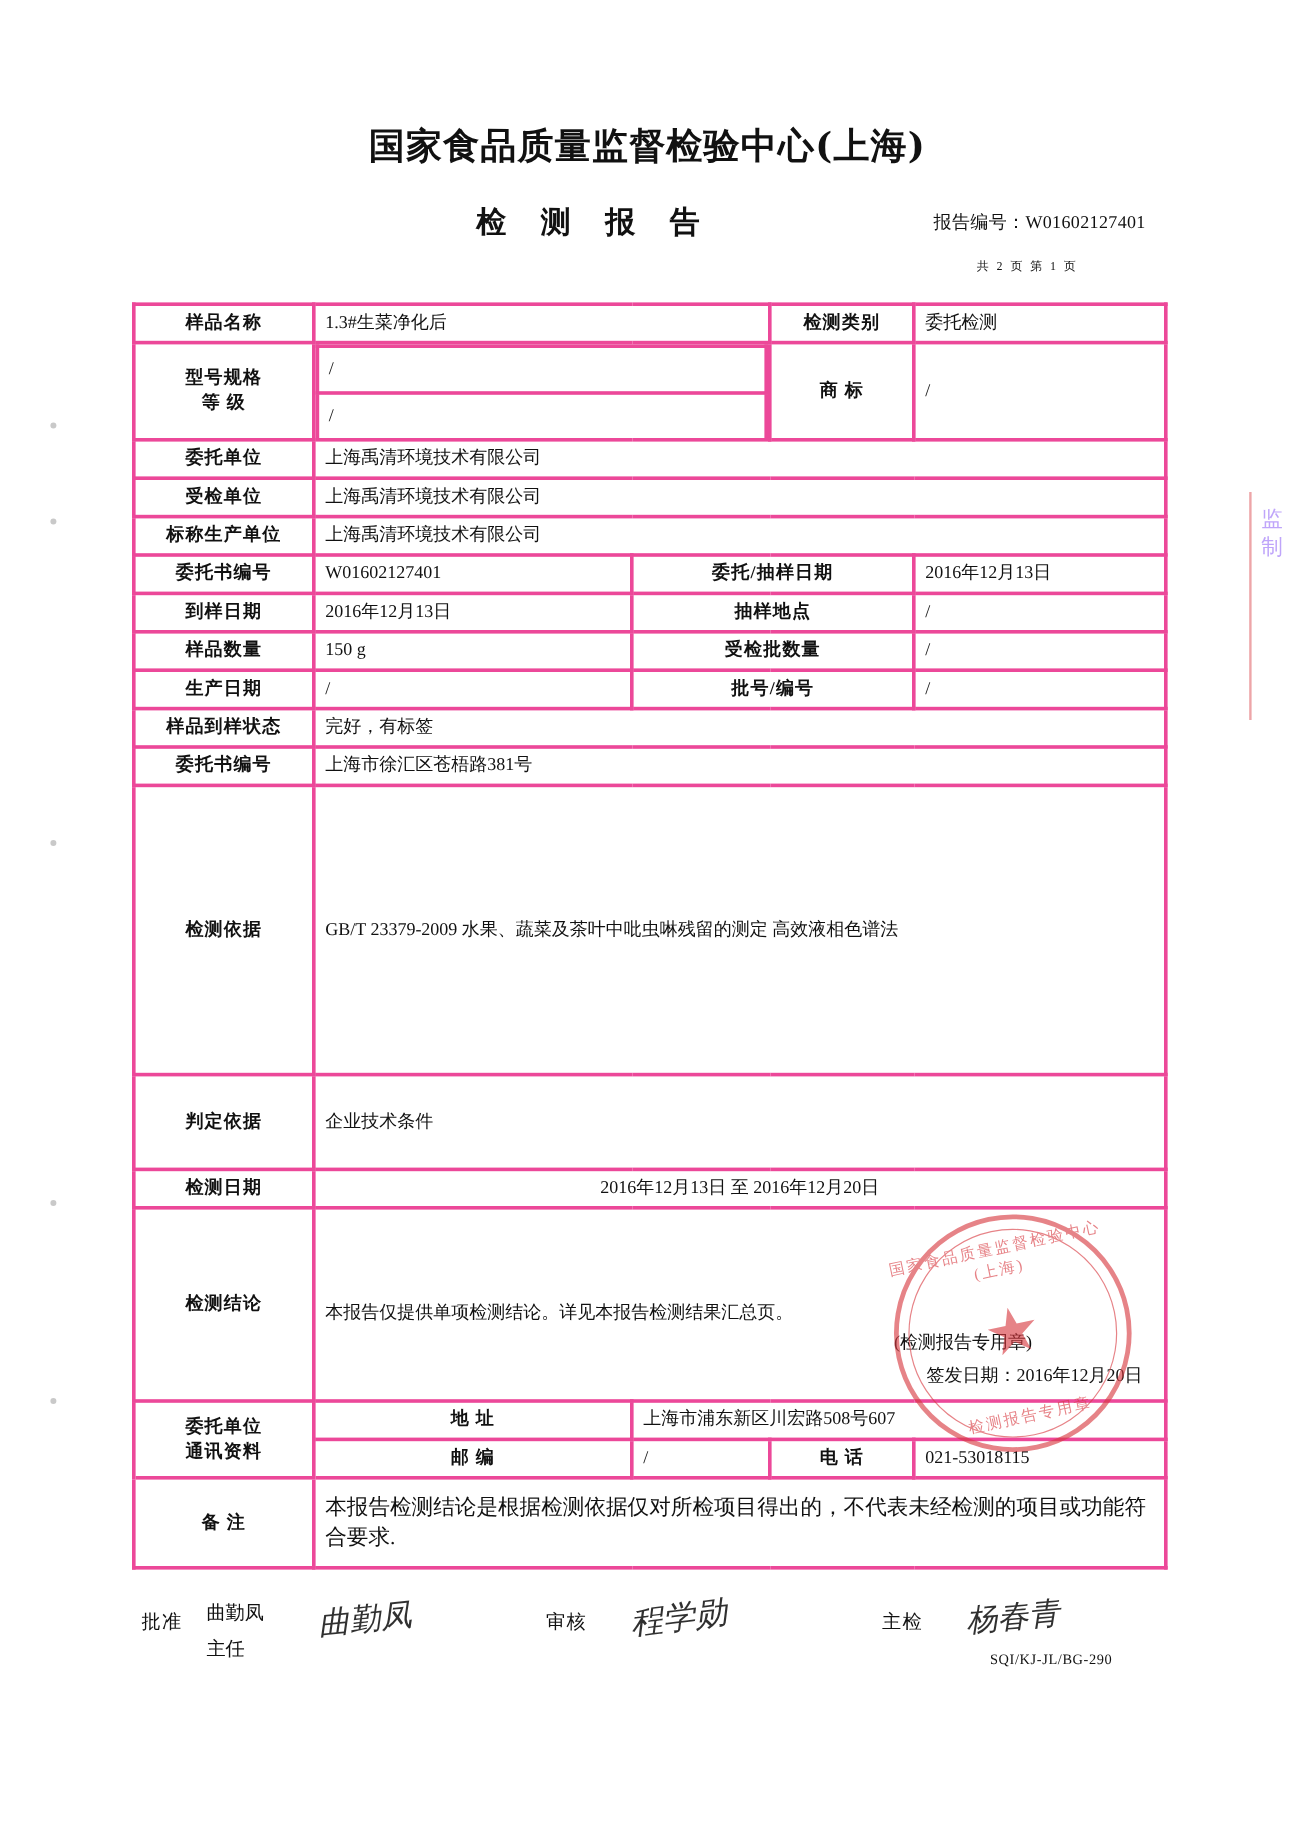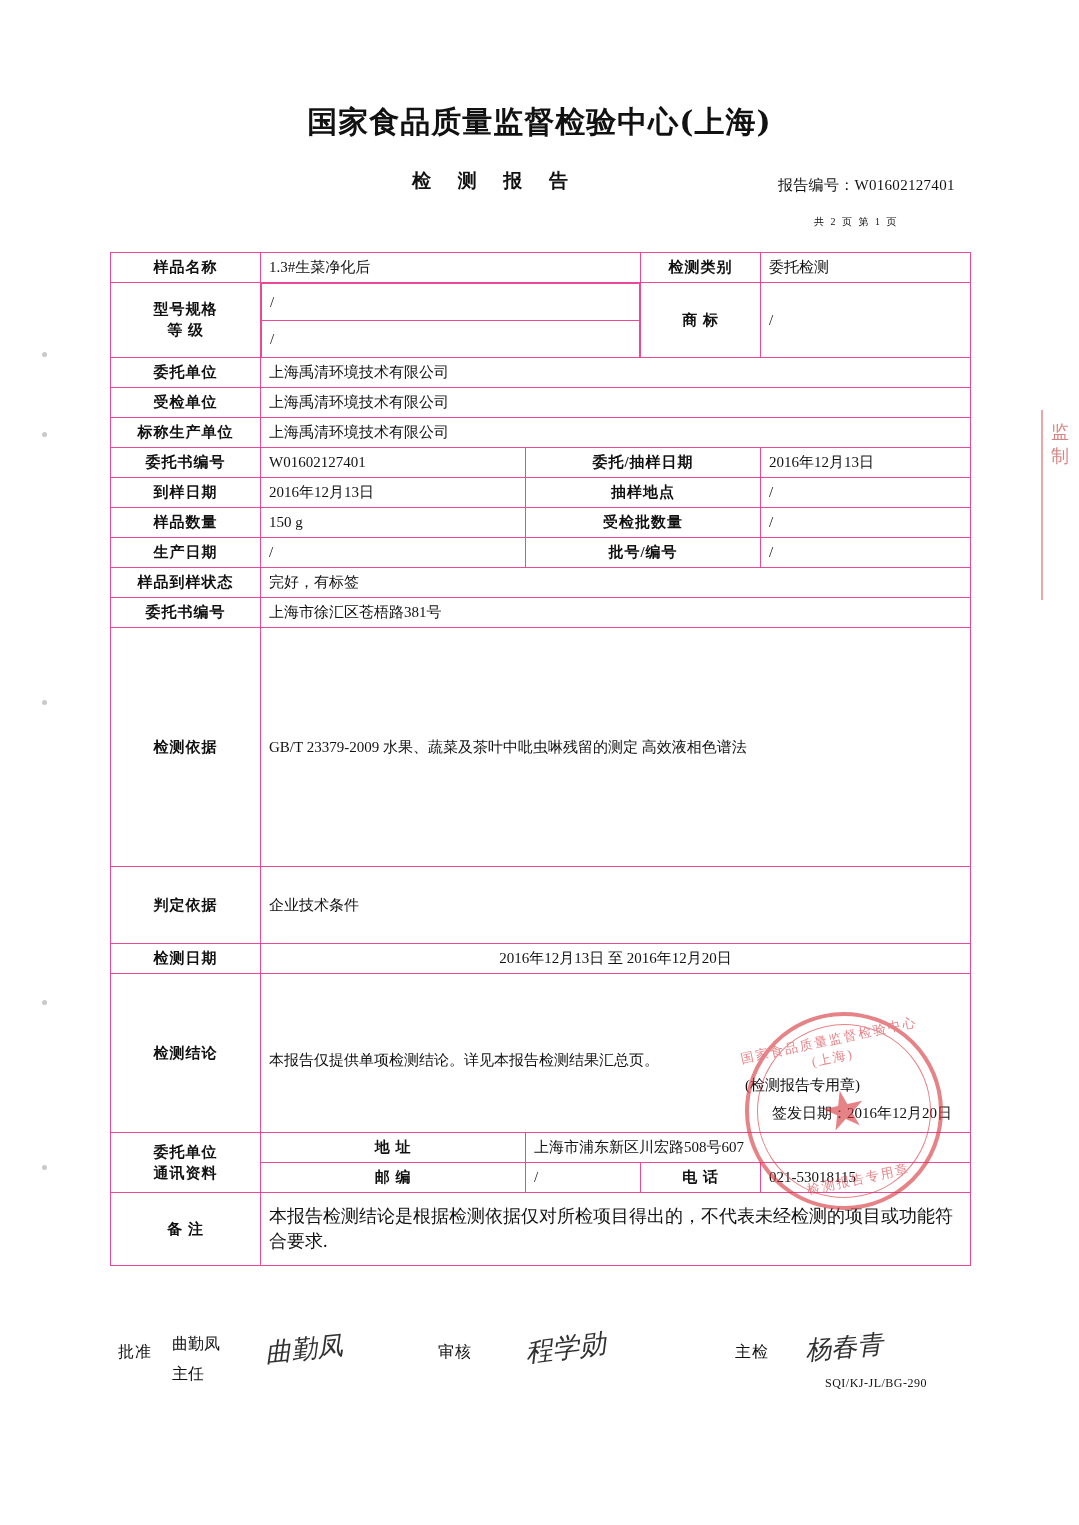--- a/index.html
+++ b/index.html
@@ -32,21 +32,21 @@
     font-weight: bold;
     letter-spacing: 1px;
     font-family: "DejaVu Serif", "Liberation Serif", serif;
   }
   .doc-subtitle {
     position: absolute;
     top: 168px;
     left: 330px;
     width: 330px;
     text-align: center;
-    font-size: 19px;
+    font-size: 25px;
     font-weight: bold;
     letter-spacing: 10px;
     font-family: "DejaVu Serif", "Liberation Serif", serif;
   }
   .report-no {
     position: absolute;
     top: 176px;
     left: 742px;
     font-size: 15px;
     letter-spacing: 0.3px;
@@ -63,21 +63,21 @@
   
   table.main {
     position: absolute;
     left: 110px;
     top: 252px;
     width: 860px;
     border-collapse: collapse;
     table-layout: fixed;
   }
   table.main td {
-    border: 1px solid #ec4899;
+    border: 3px solid #ec4899;
     font-size: 15px;
     padding: 4px 8px;
     vertical-align: middle;
     line-height: 1.4;
   }
   td.lbl {
     text-align: center;
     font-weight: bold;
     letter-spacing: 1px;
     white-space: nowrap;
@@ -133,21 +133,21 @@
   .f-approve-name { position: absolute; left: 62px; top: 4px; }
   .f-approve-role { position: absolute; left: 62px; top: 34px; }
   .f-approve-sign {
     position: absolute; left: 155px; top: 2px;
     font-family: "DejaVu Sans", sans-serif;
     font-size: 26px; color: #141414;
     font-style: italic;
     transform: rotate(-6deg);
     opacity: .88;
   }
-  .f-review-lbl { position: absolute; left: 328px; top: 12px; letter-spacing: 1px; }
+  .f-review-lbl { position: absolute; left: 345px; top: 12px; letter-spacing: 1px; }
   .f-review-sign {
     position: absolute; left: 415px; top: 0px;
     font-family: "DejaVu Sans", sans-serif;
     font-size: 27px; color: #141414;
     font-style: italic;
     transform: rotate(-7deg);
     opacity: .88;
   }
   .f-chief-lbl { position: absolute; left: 625px; top: 12px; letter-spacing: 1px; }
   .f-chief-sign {
@@ -210,21 +210,21 @@
     border: 1px solid #d8383f;
     border-radius: 50%;
   }
 
   
   .edge-stamp {
     position: absolute;
     right: 6px;
     top: 420px;
     width: 26px;
-    color: #b91c1c;
+    color: #8b5cf6;
     opacity: .55;
     font-size: 18px;
     line-height: 1.35;
     text-align: center;
     transform: rotate(0deg);
     margin-left: 40px;
   }
   .edge-stamp-box {
     position: absolute;
     right: 2px;

